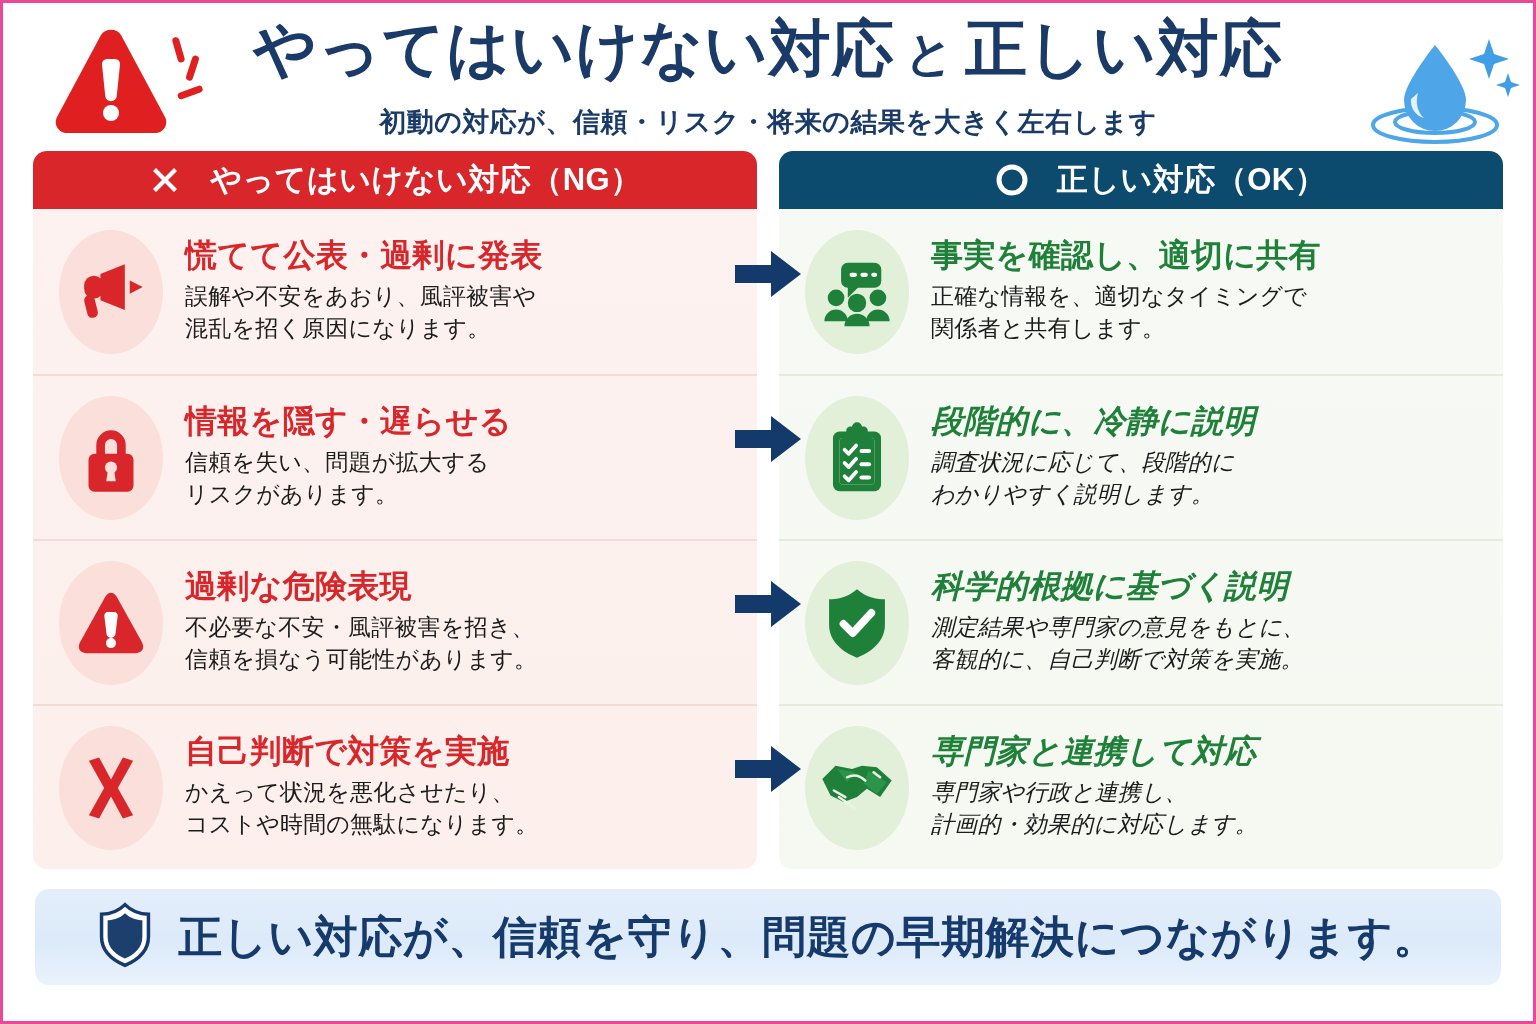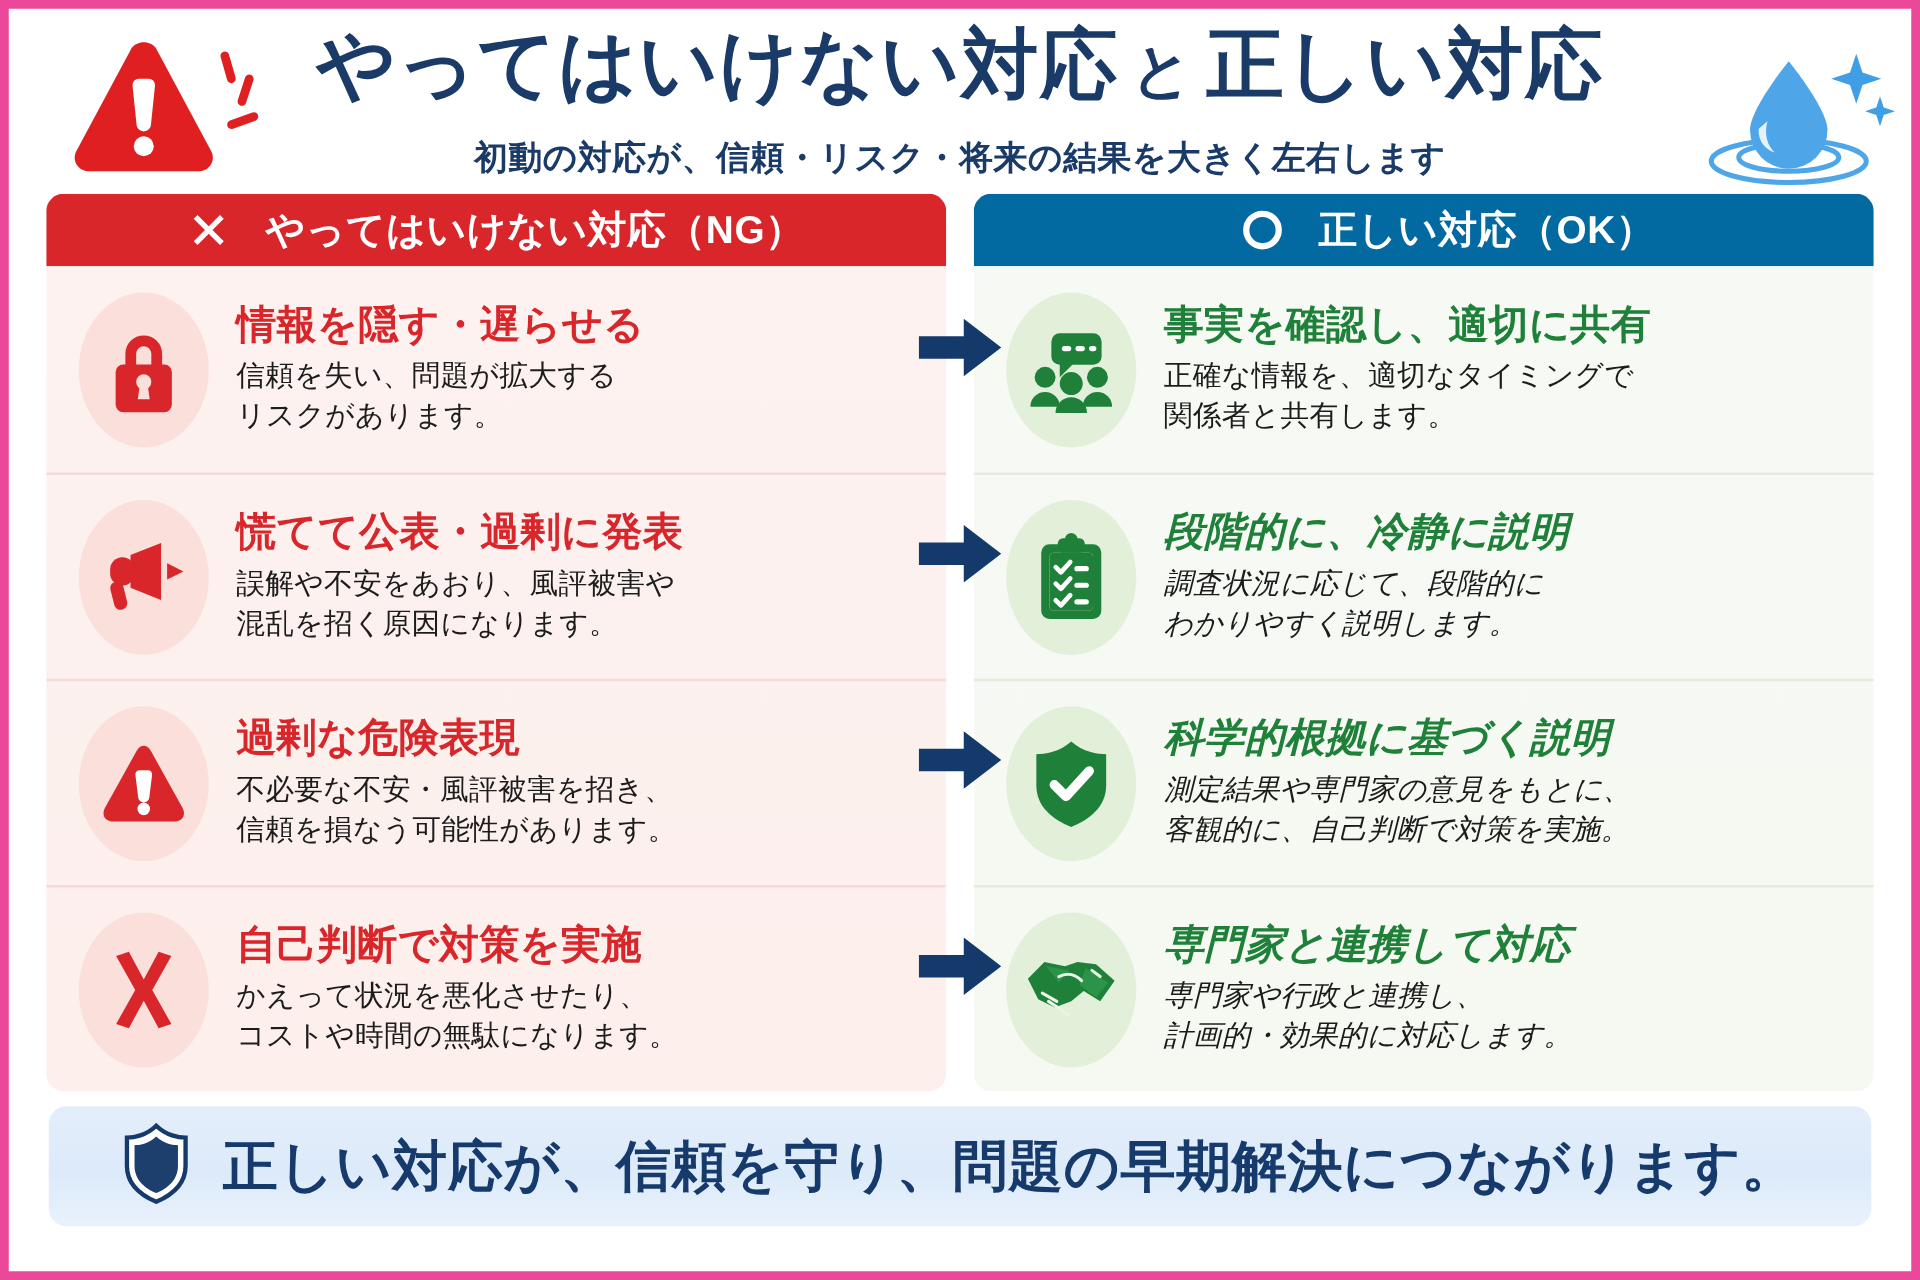--- a/index.html
+++ b/index.html
@@ -11,21 +11,21 @@
     width: 1536px;
     height: 1024px;
     font-family: "Liberation Sans", "DejaVu Sans", sans-serif;
     overflow: hidden;
   }
   #poster {
     position: relative;
     width: 1536px;
     height: 1024px;
     box-sizing: border-box;
-    border: 7px solid #ec4899;
+    border: 3px solid #ec4899;
     background: #ffffff;
   }
 
   
   .header {
     position: relative;
     height: 148px;
     display: flex;
     flex-direction: column;
     align-items: center;
@@ -87,21 +87,21 @@
     display: flex;
     align-items: center;
     justify-content: center;
     gap: 28px;
     color: #ffffff;
     font-size: 31px;
     font-weight: 800;
     letter-spacing: 0.5px;
   }
   .col.ng .col-head { background: #d8262a; }
-  .col.ok .col-head { background: #0369a1; padding-left: 39px; }
+  .col.ok .col-head { background: #0c4a6e; padding-left: 39px; }
   .head-mark {
     display: inline-flex;
     align-items: center;
     justify-content: center;
     width: 34px;
     height: 34px;
   }
   .col-body { }
   .col.ng .col-body { background: linear-gradient(180deg,#fdf2f0 0%, #fcefec 100%); }
   .col.ok .col-body { background: linear-gradient(180deg,#f7faf4 0%, #f6f9f2 100%); }
@@ -247,47 +247,47 @@
               <path d="M5 8 L8 5 L17 14 L26 5 L29 8 L20 17 L29 26 L26 29 L17 20 L8 29 L5 26 L14 17 Z" fill="#ffffff"></path>
             </svg>
         </span>
         <span>やってはいけない対応（NG）</span>
       </div>
 
       <div class="col-body">
 
         <div class="row">
           <div class="badge">
+            <svg viewBox="0 0 86 80" width="70" height="66">
+              <path d="M60 6 L60 62 L30 50 L30 18 Z" fill="#d8262a"></path>
+              <rect x="10" y="20" width="24" height="28" rx="12" fill="#d8262a"></rect>
+              <rect x="12" y="44" width="13" height="28" rx="6" fill="#d8262a" transform="rotate(-14 18 58)"></rect>
+              <path d="M66 26 L82 34 L66 42 Z" fill="#d8262a"></path>
+            </svg>
+          </div>
+          <div class="texts">
+            <div class="row-title">慌てて公表・過剰に発表</div>
+            <div class="row-desc">誤解や不安をあおり、風評被害や</div>
+            <div class="row-desc">混乱を招く原因になります。</div>
+          </div>
+        </div>
+
+        <div class="row">
+          <div class="badge">
             <svg viewBox="0 0 74 86" width="64" height="76">
               <path d="M20 40 V28 A17 17 0 0 1 54 28 V40 H44 V28 A7 7 0 0 0 30 28 V40 Z" fill="#d8262a"></path>
               <rect x="11" y="38" width="52" height="44" rx="7" fill="#d8262a"></rect>
               <circle cx="37" cy="54" r="7" fill="#fadfda"></circle>
               <path d="M33.5 56 h7 l2 14 h-11 Z" fill="#fadfda"></path>
             </svg>
           </div>
           <div class="texts">
             <div class="row-title">情報を隠す・遅らせる</div>
             <div class="row-desc">信頼を失い、問題が拡大する</div>
             <div class="row-desc">リスクがあります。</div>
-          </div>
-        </div>
-
-        <div class="row">
-          <div class="badge">
-            <svg viewBox="0 0 86 80" width="70" height="66">
-              <path d="M60 6 L60 62 L30 50 L30 18 Z" fill="#d8262a"></path>
-              <rect x="10" y="20" width="24" height="28" rx="12" fill="#d8262a"></rect>
-              <rect x="12" y="44" width="13" height="28" rx="6" fill="#d8262a" transform="rotate(-14 18 58)"></rect>
-              <path d="M66 26 L82 34 L66 42 Z" fill="#d8262a"></path>
-            </svg>
-          </div>
-          <div class="texts">
-            <div class="row-title">慌てて公表・過剰に発表</div>
-            <div class="row-desc">誤解や不安をあおり、風評被害や</div>
-            <div class="row-desc">混乱を招く原因になります。</div>
           </div>
         </div>
 
         <div class="row">
           <div class="badge">
             <svg viewBox="0 0 86 78" width="72" height="66">
               <path d="M36 8 C40 1 46 1 50 8 L80 62 C84 70 79 75 72 75 L14 75 C7 75 2 70 6 62 Z" fill="#d8262a"></path>
               <path d="M39 26 h8 a4 4 0 0 1 4 4.4 l-2.6 21 a5.4 5.4 0 0 1 -10.8 0 l-2.6 -21 A4 4 0 0 1 39 26 Z" fill="#ffffff"></path>
               <circle cx="43" cy="63" r="6" fill="#ffffff"></circle>
             </svg>

